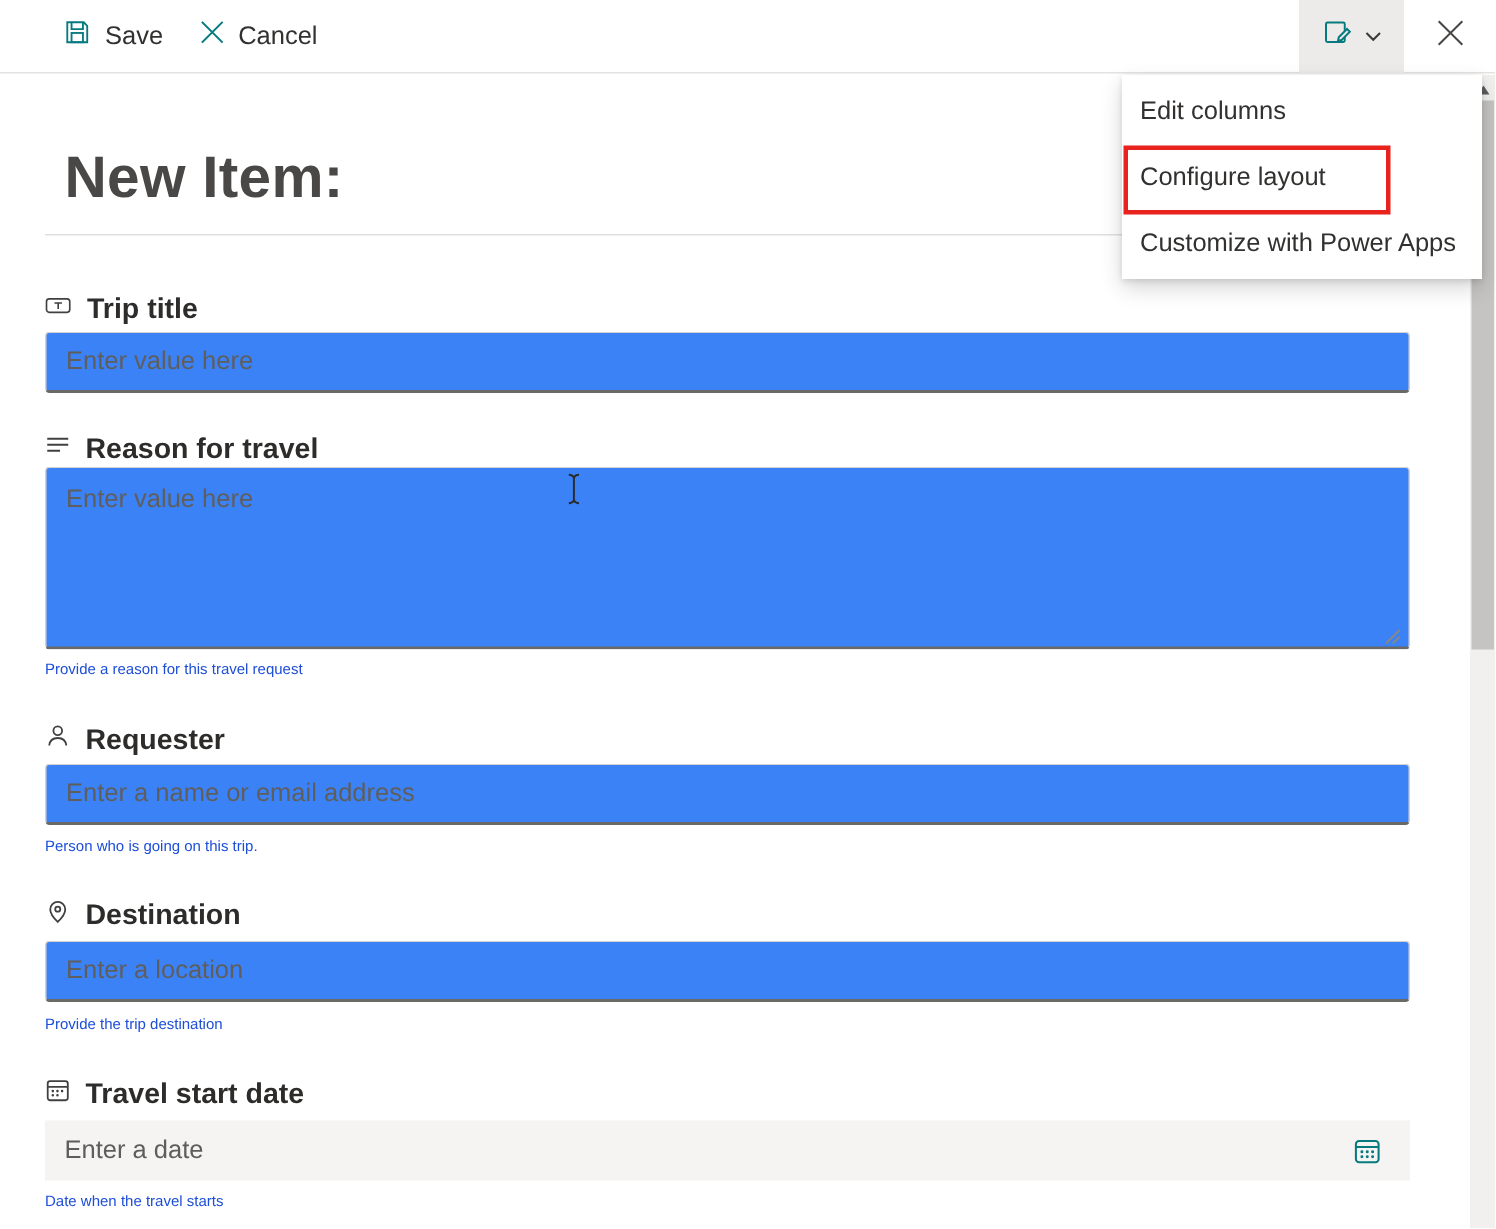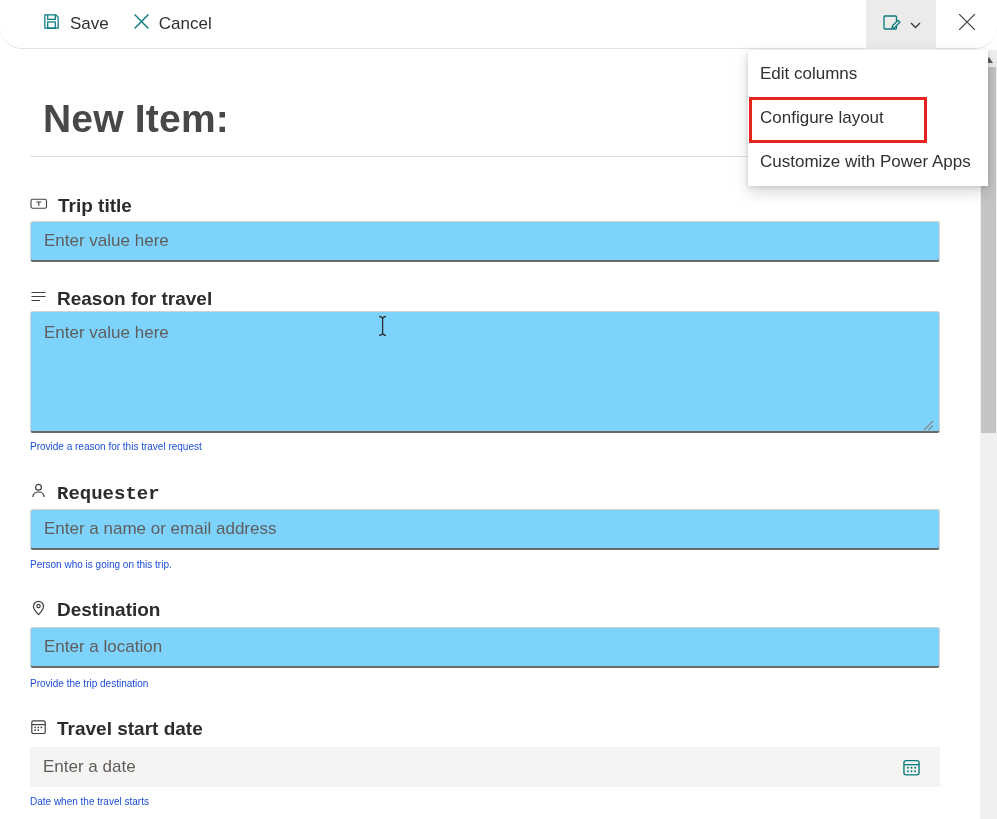--- a/index.html
+++ b/index.html
@@ -6,21 +6,21 @@
   #app {
     position:relative; width:997px; height:819px; overflow:hidden;
     background:#ffffff; font-family:"Liberation Sans","DejaVu Sans",sans-serif;
     color:#323130;
   }
 
   
   .toolbar {
     position:absolute; top:0; left:0; right:0; height:49px;
     display:flex; align-items:center; background:#fff;
-    border-bottom:1px solid #e5e3e1; padding-left:30px; box-sizing:border-box;border-radius:22px;
+    border-bottom:1px solid #e5e3e1; padding-left:30px; box-sizing:border-box;
   }
   .cmd {
     display:flex; align-items:center; gap:9px; padding:0 12px; height:49px;
     font-size:17px; color:#323130; cursor:pointer; white-space:nowrap;
   }
   .cmd svg { flex:0 0 auto; }
   .teal { color:#077a7f; }
   .tb-right { margin-left:auto; display:flex; align-items:center; height:49px; margin-right:6px; }
   .dropdown-btn {
     width:70px; height:49px; background:#edebe9; display:flex;
@@ -69,21 +69,21 @@
   .title-divider {
     position:absolute; left:30px; top:156px; width:910px; height:1px; background:#e2e0de;
   }
   .field-label {
     position:absolute; left:30px; display:flex; align-items:center; gap:10px;
     font-size:19px; font-weight:600; color:#2d2c2b;
   }
   .field-label svg { color:#404040; flex:0 0 auto; }
   .text-input, .text-area {
     position:absolute; left:30px; width:910px; box-sizing:border-box;
-    background:#7dd3fc; border:1px solid #d4d2d0; border-bottom:2px solid #6b6966;
+    background:#3b82f6; border:1px solid #d4d2d0; border-bottom:2px solid #6b6966;
     border-radius:3px; font-family:inherit; font-size:17px; color:#323130;
     padding:0 13px; outline:none;
   }
   .text-input { height:41px; }
   .text-area { height:122px; padding-top:10px; resize:none; line-height:1.3; }
   .text-input::placeholder, .text-area::placeholder { color:#605e5c; opacity:1; }
   .helper {
     position:absolute; left:30px; font-size:10px; color:#1d4ed8;
   }
   .date-box {
@@ -95,21 +95,21 @@
   .date-picker-btn {
     margin-left:auto; width:32px; height:32px; display:flex; align-items:center;
     justify-content:center; color:#077a7f; cursor:pointer;
   }
   .grip { position:absolute; left:922px; top:417px; z-index:3; cursor:nwse-resize; }
   .ibeam-cursor { position:absolute; left:377px; top:315px; z-index:4; pointer-events:none; }
 
   
   .lbl-1 { top:195px; } .inp-1 { top:221px; }
   .lbl-2 { top:288px; } .inp-2 { top:311px; } .hlp-2 { top:441px; }
-  .lbl-3 { top:482px;font-family:Liberation Mono, monospace; } .inp-3 { top:509px; } .hlp-3 { top:559px; }
+  .lbl-3 { top:482px; } .inp-3 { top:509px; } .hlp-3 { top:559px; }
   .lbl-4 { top:599px; } .inp-4 { top:627px; } .hlp-4 { top:678px; }
   .lbl-5 { top:718px; } .hlp-5 { top:796px; }
 </style>
 </head>
 <body>
 
 <div id="app">
 
   <div class="toolbar">
     <div class="cmd">

